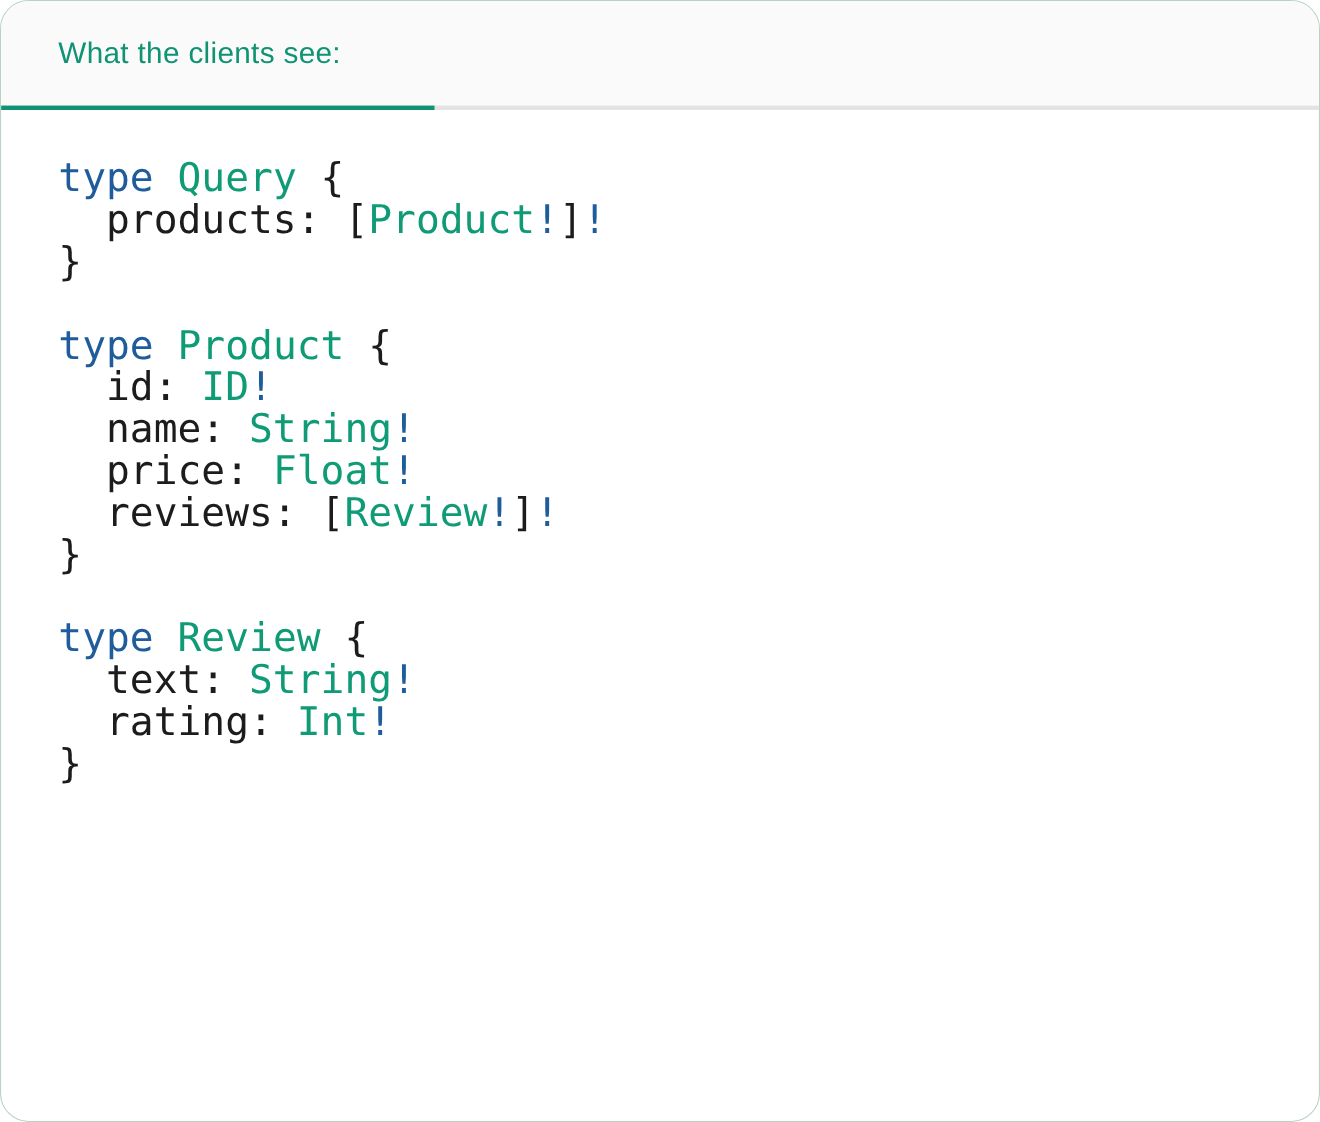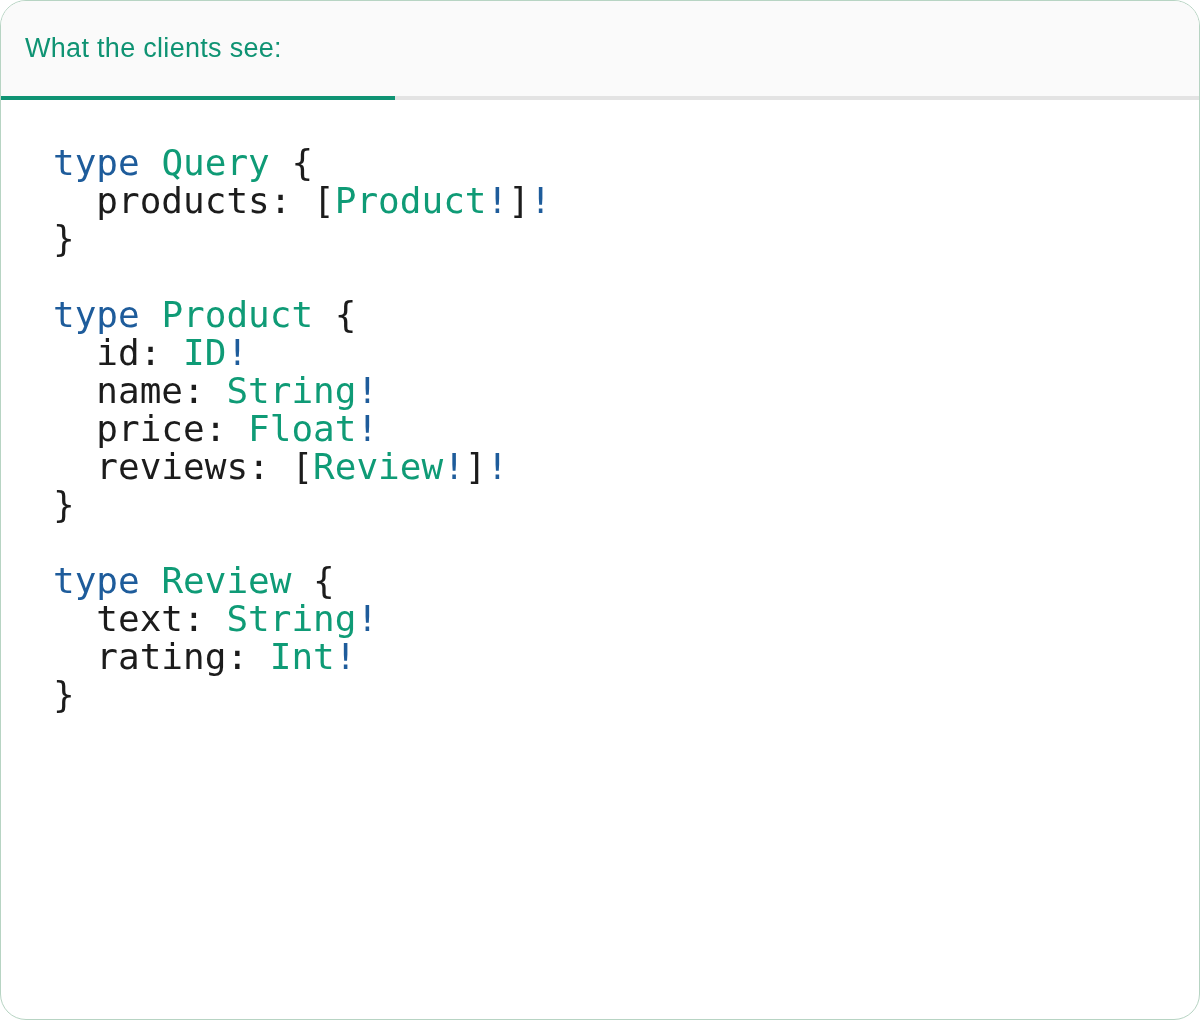--- a/index.html
+++ b/index.html
@@ -35,21 +35,21 @@
     height:95px;
     background:var(--tab-bg);
     border-bottom:4px solid var(--tab-line-gray);
     display:flex;
     align-items:center;
   }
   .tab{
     height:100%;
     display:flex;
     align-items:center;
-    padding-left:24px;
+    padding-left:52px;
     cursor:pointer;
   }
   .tab-label{
     font-size:27px;
     font-weight:500;
     letter-spacing:.3px;
     color:var(--accent-teal);
   }
   .tab-underline{
     position:absolute;

